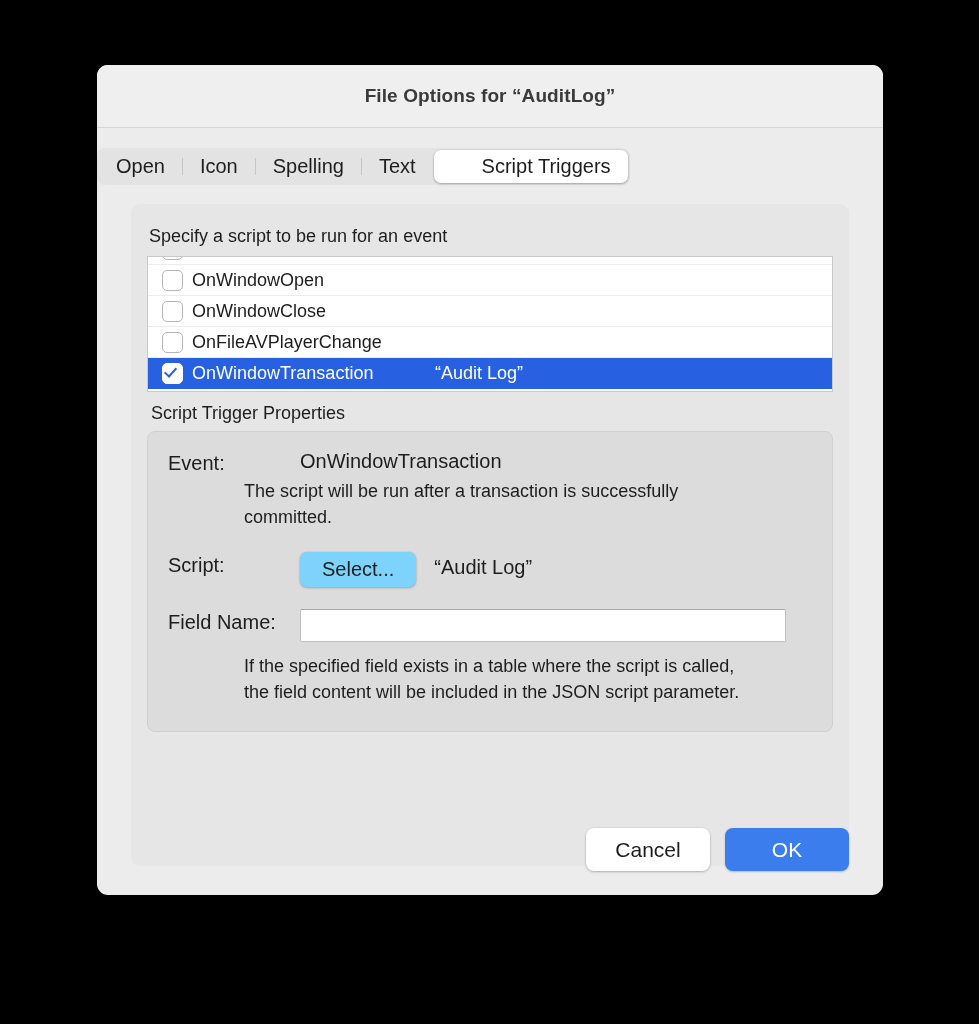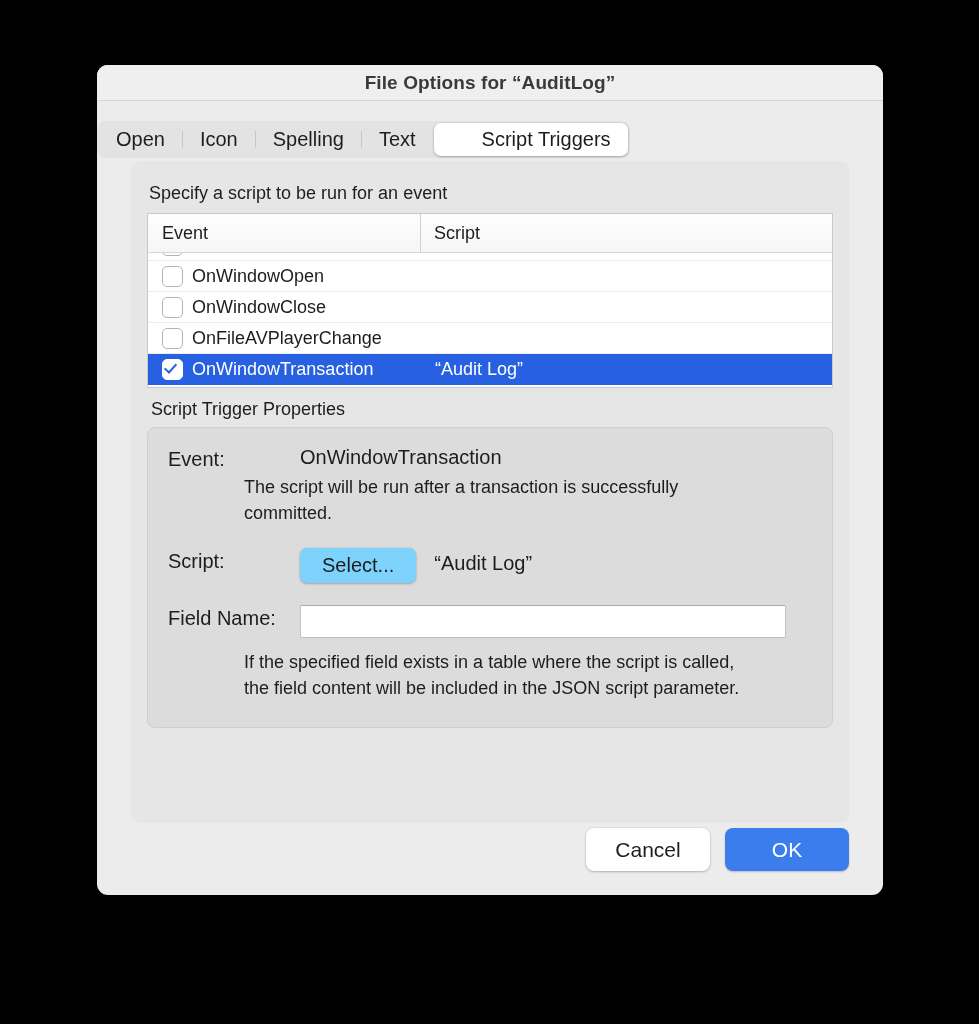--- a/index.html
+++ b/index.html
@@ -22,21 +22,21 @@
     height: 830px;
     background: #ececec;
     border-radius: 11px;
     overflow: hidden;
     display: flex;
     flex-direction: column;
   }
 
   
   #titlebar {
-    height: 36px;
+    height: 63px;
     background: #efefef;
     border-bottom: 1px solid #d6d6d6;
     display: flex;
     align-items: center;
     justify-content: center;
     flex: 0 0 auto;
   }
   #title-text {
     font-size: 19px;
     font-weight: bold;
@@ -90,21 +90,21 @@
     background: #c6c6c6;
     margin: 8px 0;
     flex: 0 0 1px;
   }
   .seg-div.hidden { background: transparent; }
 
   
   #content-panel {
     position: absolute;
     left: 34px;
-    top: 60px;
+    top: 76px;
     width: 718px;
     height: 662px;
     background: #e6e6e6;
     border-radius: 9px;
   }
 
   #content-inner {
     position: absolute;
     left: 0; right: 0; top: 0;
     padding: 22px 16px 0 16px;
@@ -318,24 +318,20 @@
   </div>
 
   <div id="body">
 
     <div id="content-panel">
       <div id="content-inner">
 
         <div class="hint-label">Specify a script to be run for an event</div>
 
         <div id="event-table">
-          <div id="table-head">
-            <div class="th event-col">Event</div>
-            <div class="th script-col">Script</div>
-          </div>
 
           <div id="table-rows">
 
             <div class="row clipped">
               <div class="checkbox"></div>
               <div class="row-event"></div>
               <div class="row-script"></div>
             </div>
 
             <div class="row">

